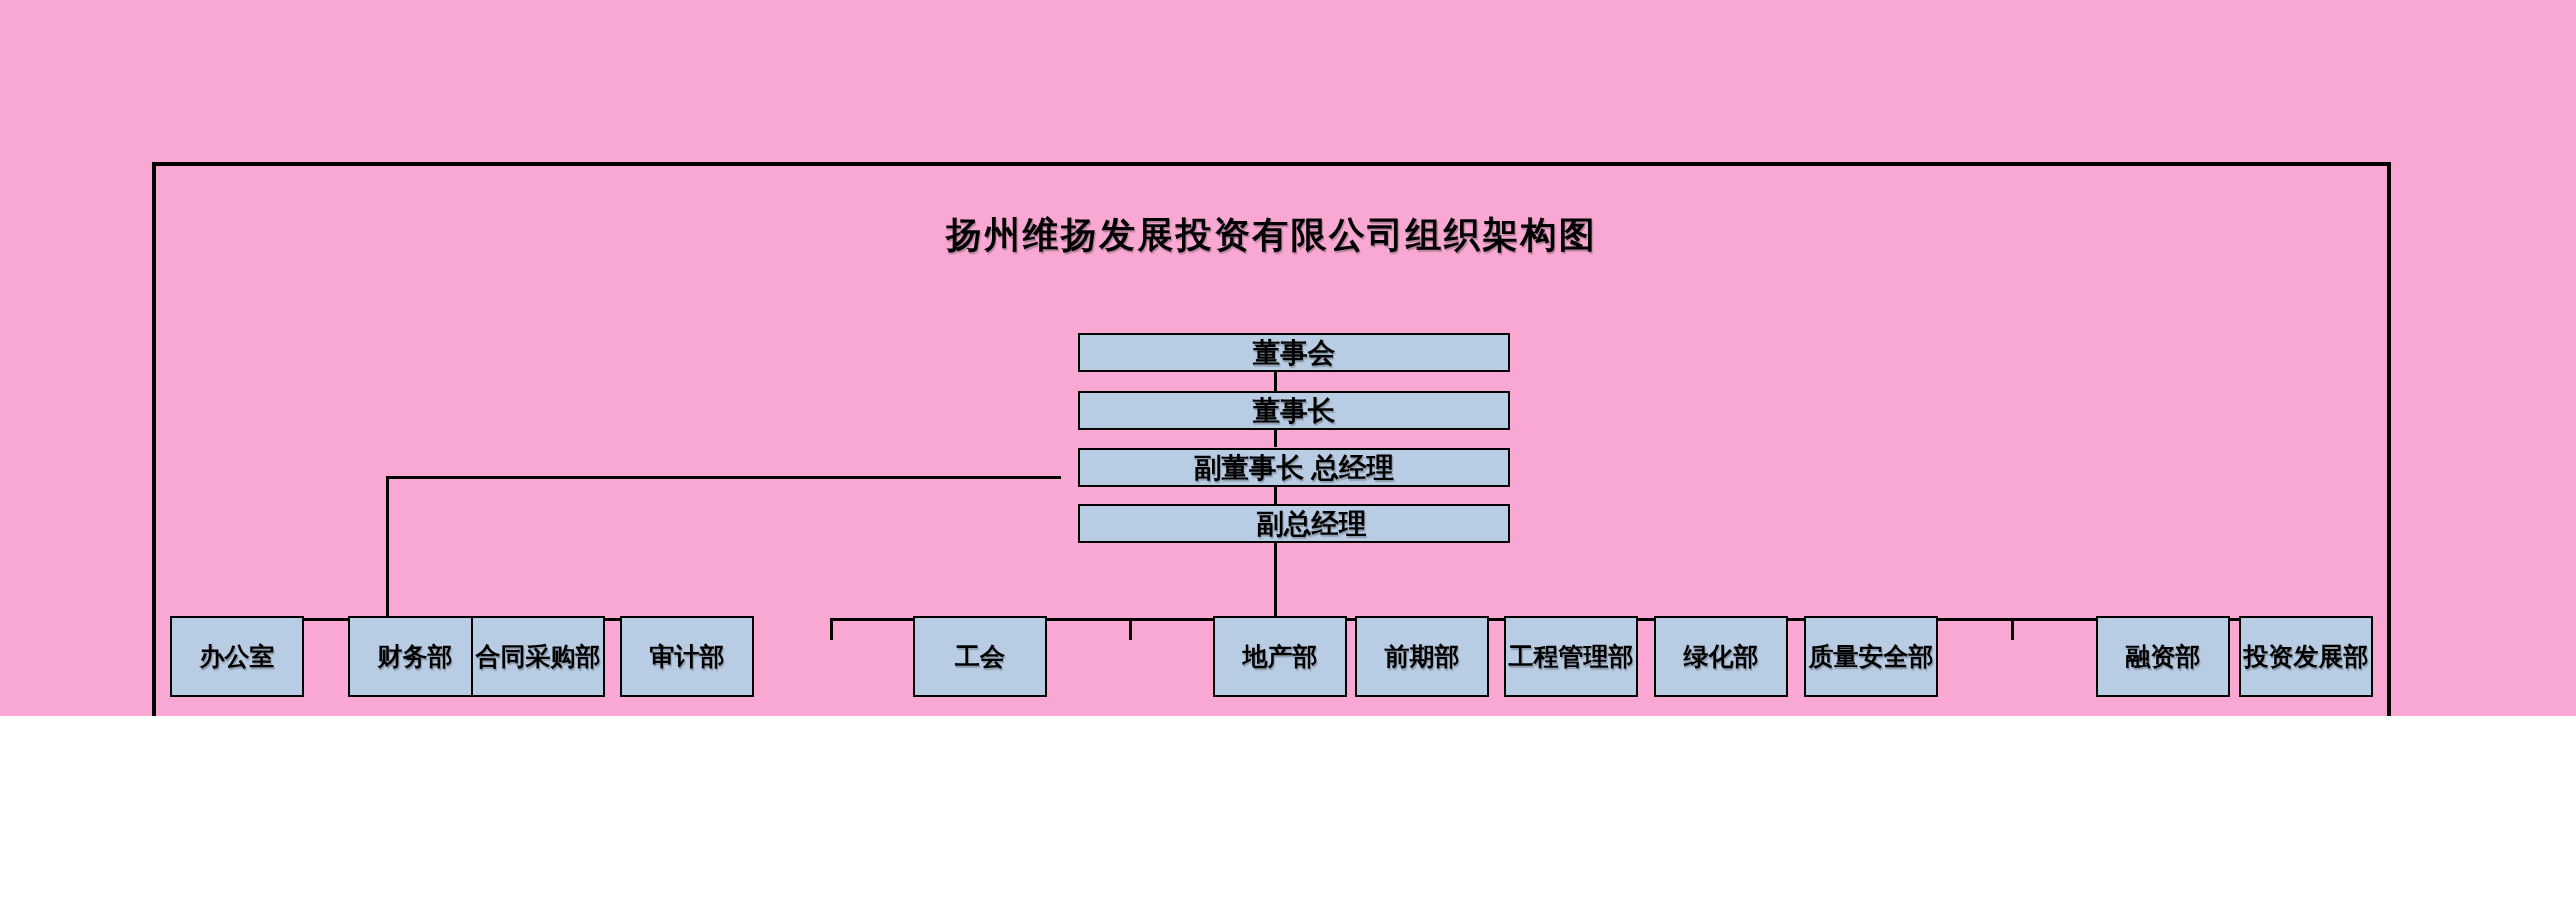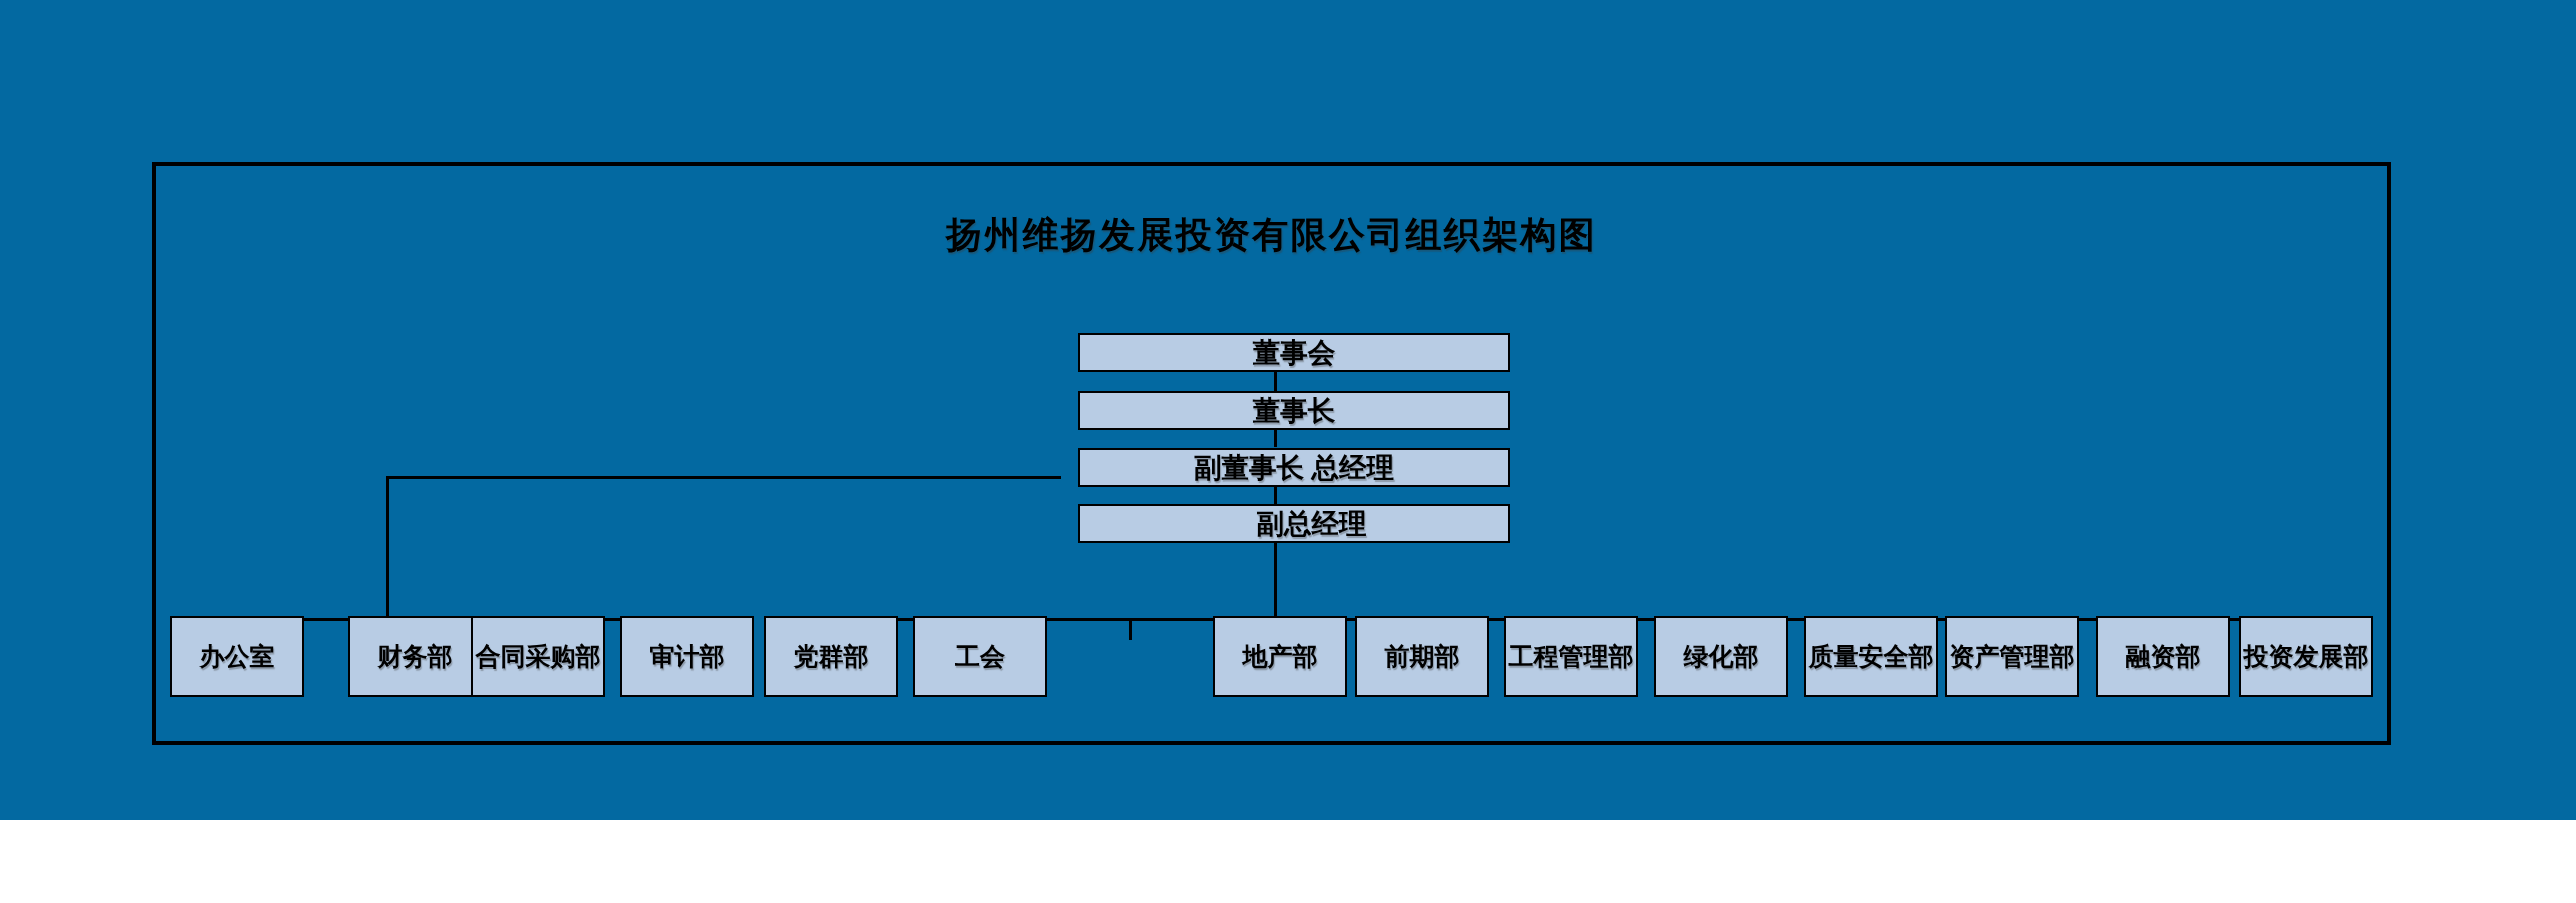--- a/index.html
+++ b/index.html
@@ -4,22 +4,22 @@
 <style>
   html, body {
     margin: 0;
     padding: 0;
     background: #ffffff;
     font-family: "Liberation Sans", "DejaVu Sans", sans-serif;
   }
   .canvas {
     position: relative;
     width: 2576px;
-    height: 820px;
-    background: #0369a1;
+    height: 716px;
+    background: #f9a8d4;
     overflow: hidden;
   }
   .frame {
     position: absolute;
     left: 152px;
     top: 162px;
     width: 2239px;
     height: 583px;
     border: 4.6px solid #000000;
     box-sizing: border-box;
@@ -110,25 +110,23 @@
   <div class="line" style="left:1870px; top:620px; width:2.9px; height:19.5px;"></div>
   <div class="line" style="left:2011px; top:620px; width:2.9px; height:19.5px;"></div>
   <div class="line" style="left:2162px; top:620px; width:2.9px; height:19.5px;"></div>
   <div class="line" style="left:2305px; top:620px; width:2.9px; height:19.5px;"></div>
 
   <div class="node dept-node" style="left:170px;">办公室</div>
   <div class="node dept-node" style="left:320px;margin-left:28px;">财务部</div>
   <div class="node dept-node" style="left:471px;">合同采购部</div>
   <div class="node dept-node" style="left:620px;">审计部</div>
 
-  <div class="node dept-node" style="left:764px;">党群部</div>
   <div class="node dept-node" style="left:913px;">工会</div>
   <div class="node dept-node" style="left:1213px;">地产部</div>
   <div class="node dept-node" style="left:1355px;">前期部</div>
   <div class="node dept-node" style="left:1504px;">工程管理部</div>
   <div class="node dept-node" style="left:1804px;">质量安全部</div>
   <div class="node dept-node" style="left:1654px;">绿化部</div>
-  <div class="node dept-node" style="left:1945px;">资产管理部</div>
   <div class="node dept-node" style="left:2096px;">融资部</div>
   <div class="node dept-node" style="left:2239px;">投资发展部</div>
 
 </div>
 
 
 </body></html>

